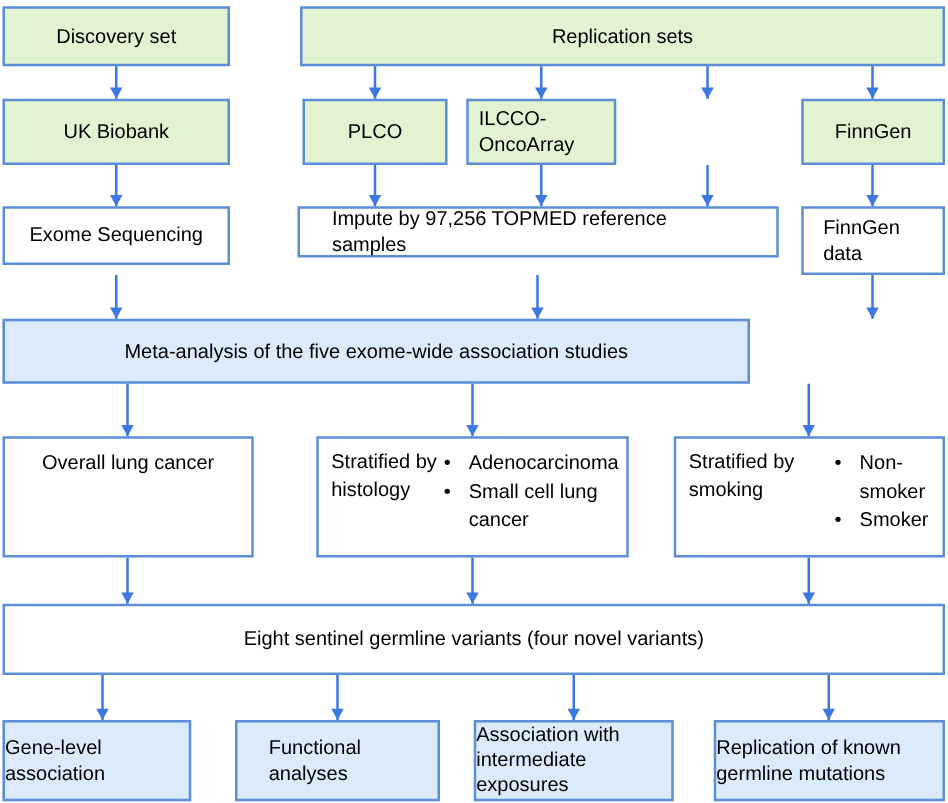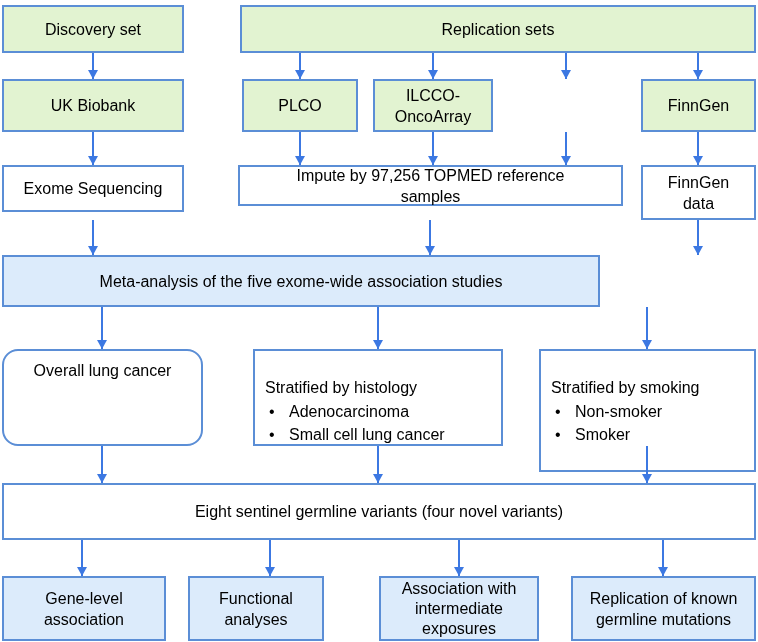--- a/index.html
+++ b/index.html
@@ -20,32 +20,30 @@
     overflow:hidden;
   }
   .box{
     position:absolute;
     box-sizing:border-box;
     border:2px solid var(--box-border);
     background:#ffffff;
     display:flex;
     align-items:center;
     justify-content:center;
-    text-align:center;
     line-height:21px;
   }
   .box.green{background:var(--green-fill);}
   .box.blue{background:var(--blue-fill);}
-  .box.top-align{align-items:flex-start;padding-top:9px;border-radius:16px;}
+  .box.top-align{align-items:flex-start;padding-top:9px;}
   .box.list-box{
-    flex-direction:column;
     align-items:flex-start;
     justify-content:flex-start;
     text-align:left;
-    padding:25px 6px 0 10px;
+    padding:7px 6px 0 10px;
     line-height:23px;
   }
   .box .inner{display:block;}
   .impute-inner{max-width:330px;}
   .tight{line-height:20px;}
   ul.bullets{list-style:none;margin:1px 0 0 0;padding:0;}
   ul.bullets li{display:flex;line-height:23px;}
   ul.bullets li::before{content:"\2022";width:24px;flex:0 0 24px;padding-left:4px;box-sizing:border-box;}
   .arrow{
     position:absolute;
@@ -109,40 +107,40 @@
     <span class="inner">Stratified by histology</span>
     <ul class="bullets">
       <li>
           <span>Adenocarcinoma</span>
         </li>
       <li>
           <span>Small cell lung cancer</span>
         </li>
     </ul>
   </div>
-  <div class="box list-box" style="left:539px;top:349px;width:217px;height:123px">
+  <div class="box list-box" style="left:539px;top:349px;width:217px;height:97px">
     <span class="inner">Stratified by smoking</span>
     <ul class="bullets">
       <li>
           <span>Non-smoker</span>
         </li>
       <li>
           <span>Smoker</span>
         </li>
     </ul>
   </div>
 
   <div class="box" style="left:2px;top:483px;width:754px;height:57px">
     <span class="inner">Eight sentinel germline variants (four novel variants)</span>
   </div>
 
-  <div class="box blue" style="left:2px;top:576px;width:164px;height:65px">
+  <div class="box blue" style="left:2px;top:576px;width:151px;height:65px">
     <span class="inner">Gene-level association</span>
   </div>
-  <div class="box blue" style="left:188px;top:576px;width:136px;height:65px">
+  <div class="box blue" style="left:188px;top:576px;width:164px;height:65px">
     <span class="inner" style="max-width:110px">Functional analyses</span>
   </div>
   <div class="box blue tight" style="left:379px;top:576px;width:160px;height:65px">
     <span class="inner">Association with intermediate exposures</span>
   </div>
   <div class="box blue" style="left:571px;top:576px;width:185px;height:65px">
     <span class="inner">Replication of known germline mutations</span>
   </div>
 
   <div class="arrow" style="left:92px;top:53px;height:26px"></div>

